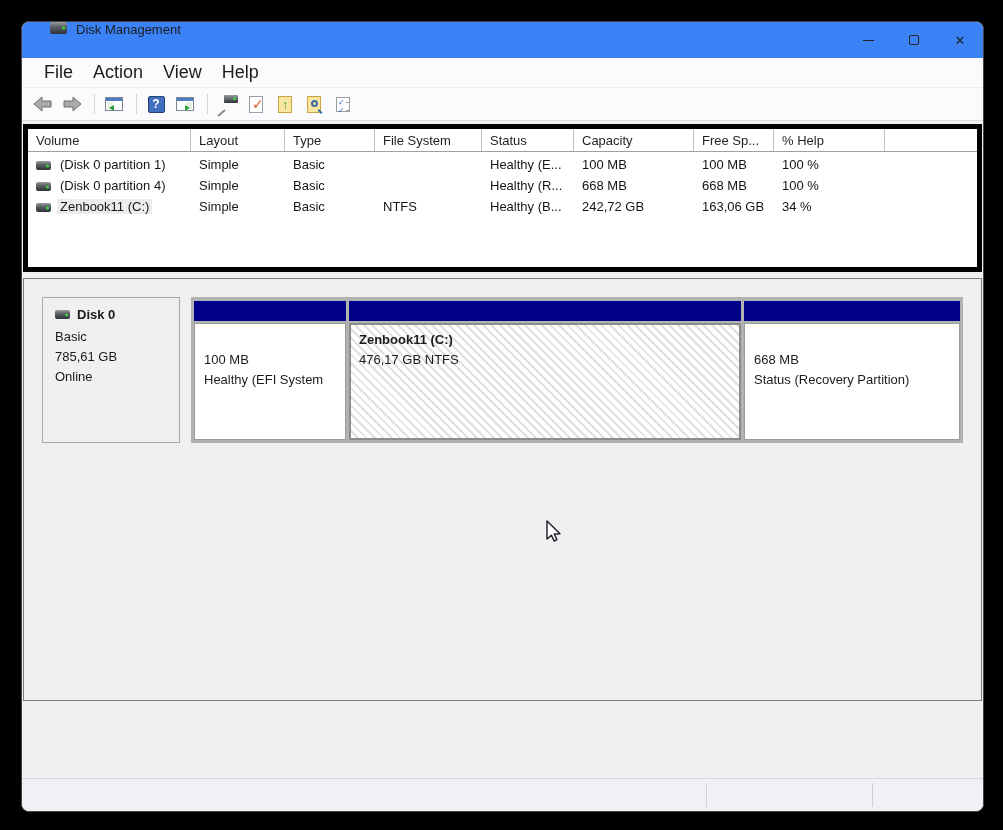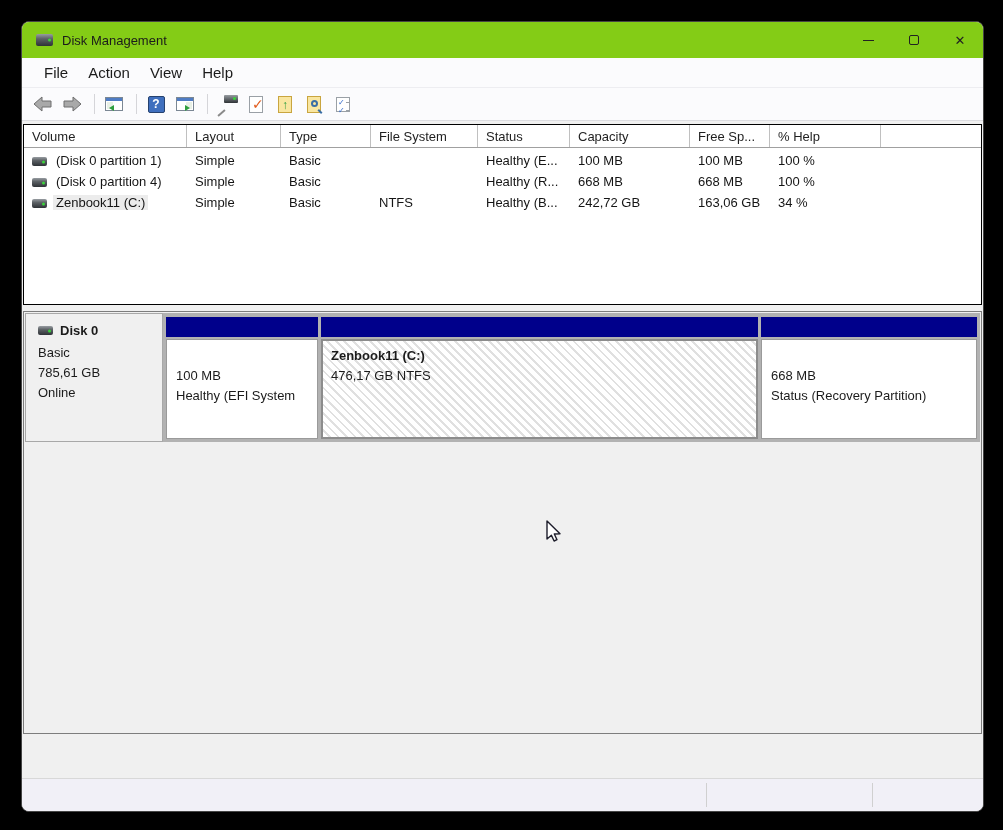--- a/index.html
+++ b/index.html
@@ -4,41 +4,41 @@
 <style>
   * { margin:0; padding:0; box-sizing:border-box; }
   html,body { width:1003px; height:830px; background:#000; overflow:hidden;
               font-family:"Liberation Sans","DejaVu Sans",sans-serif; }
 
   .window { position:absolute; left:21px; top:21px; width:963px; height:791px;
             background:#f0f0f0; border:1px solid #454545; border-radius:8px;
             overflow:hidden; display:flex; flex-direction:column; }
 
   
-  .titlebar { height:36px; background:#84cc16; display:flex; align-items:center;
-              padding-left:14px; flex:none; }
+  .titlebar { height:36px; background:#3b82f6; display:flex; 
+              padding-left:28px; flex:none; }
   .title-text { font-size:13px; color:#1b1b1b; margin-left:9px; }
   .tb-controls { margin-left:auto; display:flex; height:100%; }
   .tb-btn { width:46px; height:100%; display:flex; align-items:center; justify-content:center; }
   .min-glyph { width:11px; height:1px; background:#222; }
   .max-glyph { width:10px; height:10px; border:1px solid #222; border-radius:2px; }
   .close-glyph { font-size:13px; color:#222; }
 
   
   .hdd-icon { display:inline-block; width:15px; height:9px;
               background:linear-gradient(180deg,#979ca1 0%,#5c6165 40%,#2e3236 100%);
               border-radius:2px; position:relative; vertical-align:middle; }
   .hdd-icon::after { content:''; position:absolute; right:2px; top:50%; width:3px; height:3px;
                      background:#3ad43a; border-radius:50%; transform:translateY(-50%); }
   .hdd-icon.lg { width:17px; height:12px; }
 
   
   .menubar { height:30px; background:#fbfbfd; display:flex; align-items:center;
              padding-left:12px; border-bottom:1px solid #ededf1; flex:none; }
-  .menu-item { font-size:15px; color:#1b1b1b; padding:4px 10px; }
+  .menu-item { font-size:18px; color:#1b1b1b; padding:4px 10px; }
 
   
   .toolbar { height:33px; background:#fbfbfd; display:flex; align-items:center;
              padding-left:8px; border-bottom:1px solid #dcdce0; flex:none; }
   .tbtn { width:26px; height:26px; display:flex; align-items:center; justify-content:center;
           margin-right:3px; position:relative; }
   .tsep { width:1px; height:20px; background:#d5d5d9; margin:0 6px; }
   .win-ic { width:18px; height:14px; border:1px solid #7b8794; background:#fff; position:relative; }
   .win-ic::before { content:''; position:absolute; top:0; left:0; right:0; height:3px; background:#4f7cc4; }
   .win-ic .pane-l { position:absolute; left:1px; top:4px; bottom:1px; width:6px; background:#e8f0e6; }
@@ -67,40 +67,40 @@
   .mag::after { content:''; position:absolute; left:6px; top:7px; width:2px; height:5px;
                 background:#3a6ea5; transform:rotate(-45deg); }
   .cl-row { display:flex; align-items:center; margin:2px 0 0 1px; }
   .cl-row .ck { color:#2f66c8; font-size:8px; line-height:6px; font-weight:bold; }
   .cl-row .ln { width:6px; height:1px; background:#9aa0a6; margin-left:1px; }
 
   
   .content { flex:1; background:#f0f0f0; display:flex; flex-direction:column; overflow:hidden; }
 
   
-  .listpane { height:181px; margin:3px 1px 0 1px; background:#fff; border:1px solid #000000;
+  .listpane { height:148px; margin:3px 1px 0 1px; background:#fff; border:5px solid #000000;
               flex:none; display:flex; flex-direction:column; overflow:hidden; }
   .lv-header { display:flex; height:23px; border-bottom:1px solid #a0a0a0; background:#fff; flex:none; }
   .hcell { padding:4px 0 0 8px; border-right:1px solid #c0c0c0; font-size:13px; color:#1f1f1f;
            white-space:nowrap; overflow:hidden; }
   .c0{width:163px} .c1{width:94px} .c2{width:90px} .c3{width:107px} .c4{width:92px}
   .c5{width:120px} .c6{width:80px} .c7{width:111px} .c8{flex:1; border-right:none;}
   .lv-body { flex:1; background:#fff; padding-top:2px; }
   .lv-row { display:flex; height:21px; align-items:center; font-size:13px; color:#151515; }
   .cell { padding-left:8px; white-space:nowrap; overflow:hidden; border-right:1px solid transparent; }
   .vol-label { margin-left:6px; padding:1px 3px; }
   .vol-label.selected-label { background:#ececec; }
 
   
   .splitter { height:6px; flex:none; }
 
   
   .graphpane { height:423px; margin:0 1px; border:1px solid #7d7d7d; background:#f0f0f0;
                flex:none; overflow:hidden; }
-  .diskrow { margin:1px; height:129px; display:flex; }
+  .diskrow { margin:18px; height:146px; display:flex;gap:11px; }
   .disk-panel { width:138px; flex:none; background:#f0f0f0; border:1px solid #a8a8a8;
                 padding:9px 12px; font-size:13px; color:#1b1b1b; }
   .dp-title { font-weight:bold; font-size:13px; margin-bottom:5px; display:flex;
               align-items:center; gap:7px; }
   .dp-line { line-height:20px; }
   .partition-area { flex:1; background:#b2b2b2; display:flex; gap:3px; padding:4px 3px 3px 3px; }
   .pblock { display:flex; flex-direction:column; }
   .pblock:nth-child(1) { width:152px; flex:none; }
   .pblock:nth-child(2) { flex:1; }
   .pblock:nth-child(3) { width:216px; flex:none; }

